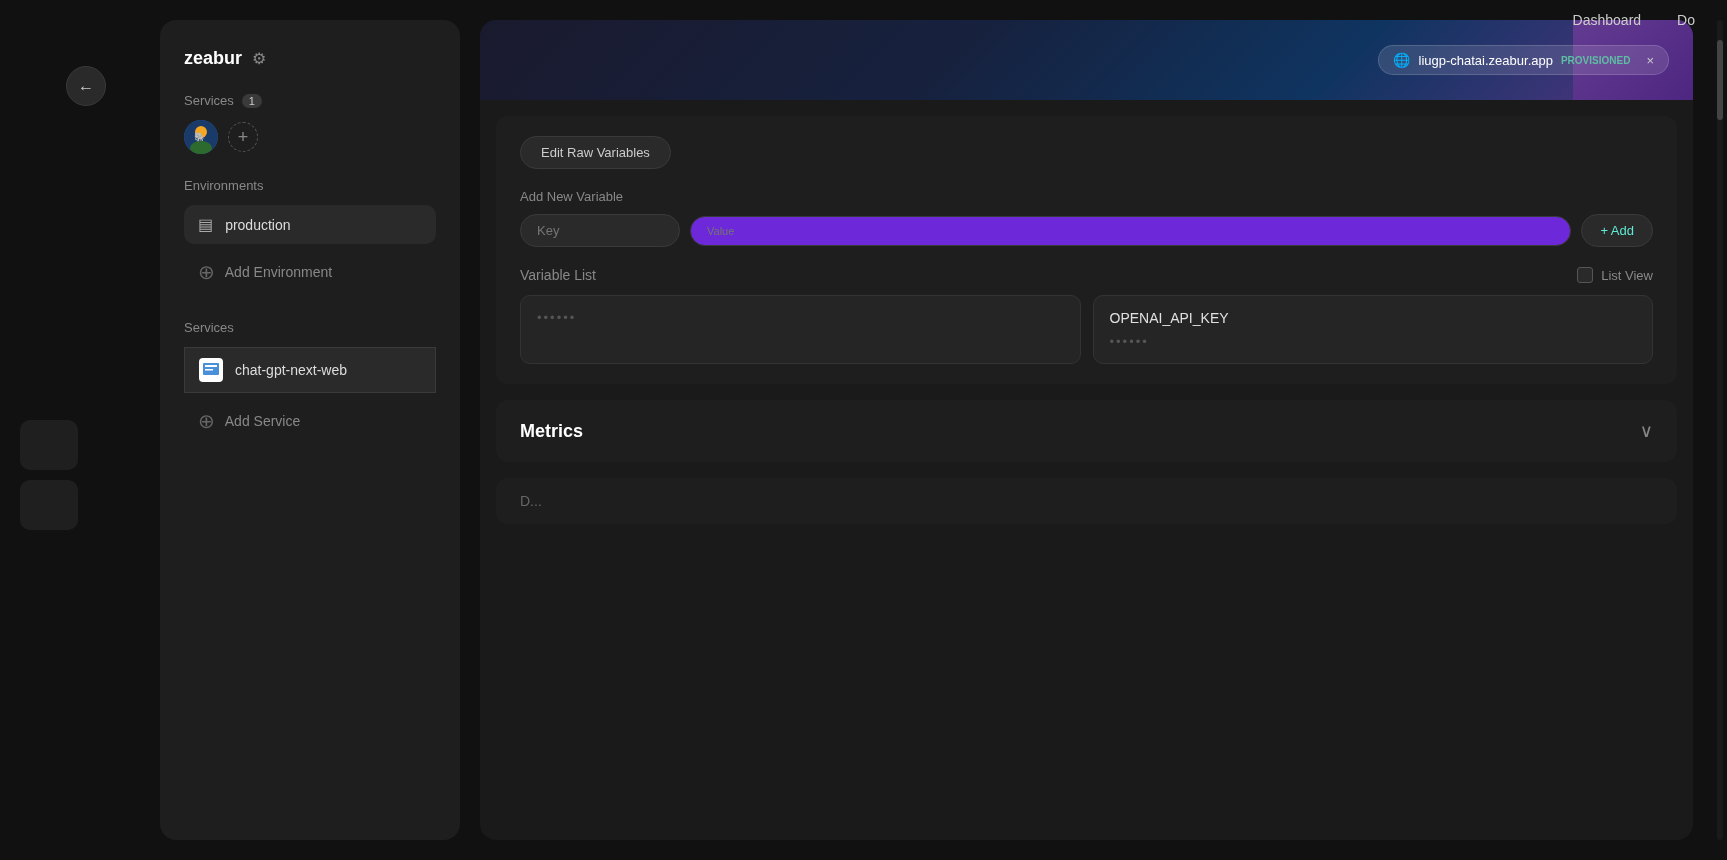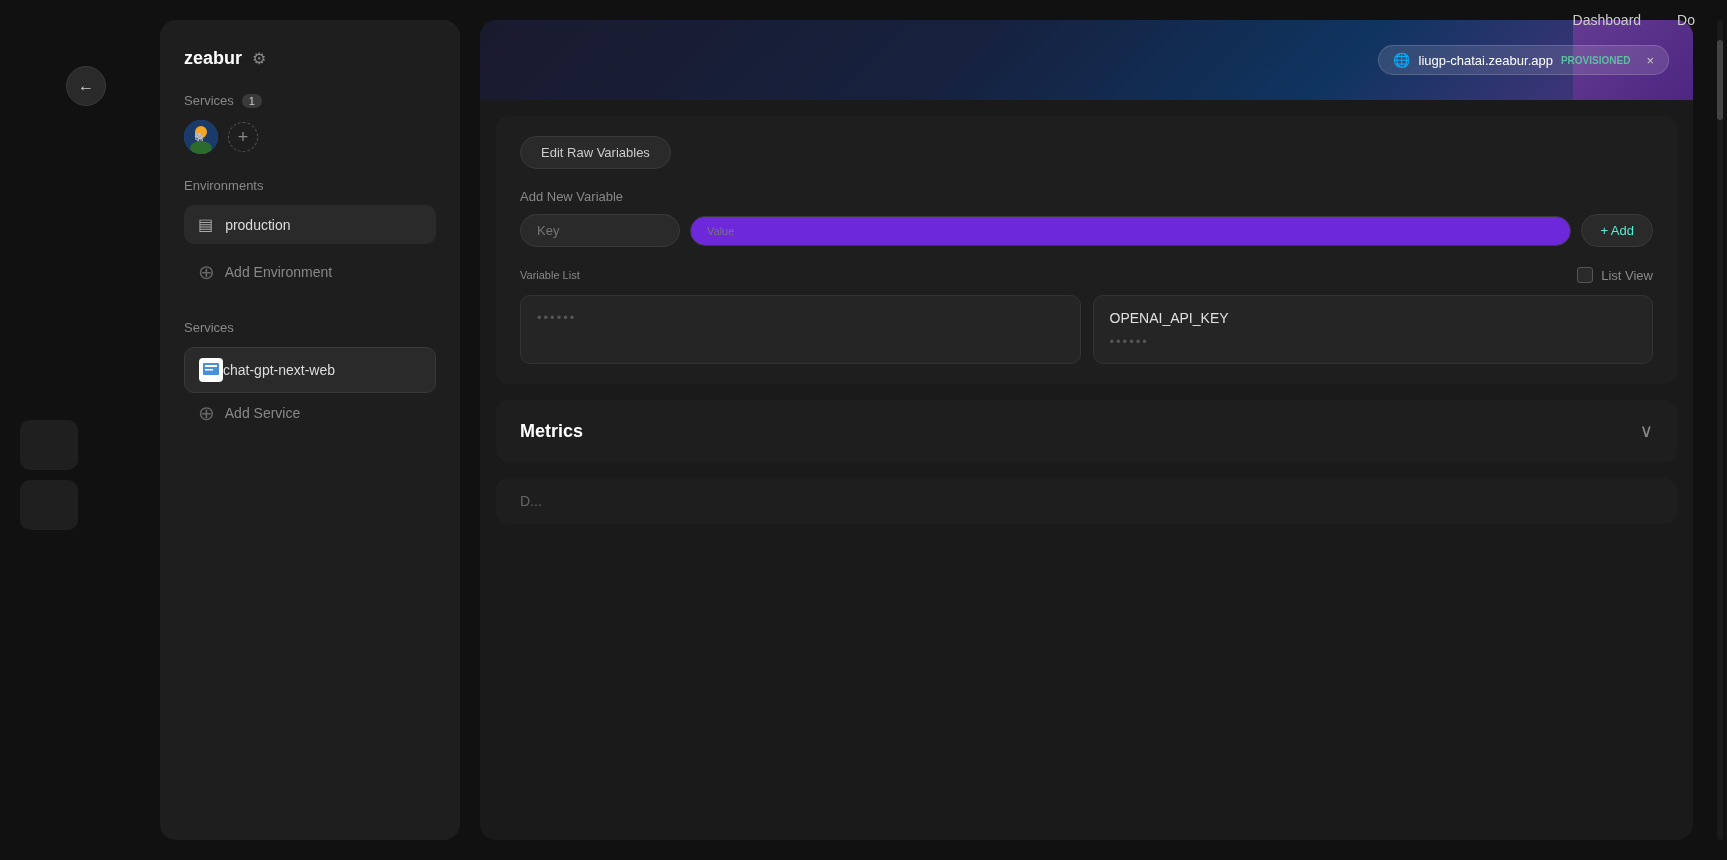--- a/index.html
+++ b/index.html
@@ -190,25 +190,26 @@
     }
     .add-env-btn .circle-plus {
       font-size: 20px;
       color: #666;
     }
 
     .services-section {}
     .service-item {
       display: flex;
       align-items: center;
-      gap: 0;
+      gap: 12px;
       padding: 10px 14px;
-      border-radius: 10px;
-      background: #2a2a2a;
-      cursor: pointer;
+      border-radius: 0;
+      background: #2a2a2a;
+      cursor: pointer;
+      margin-bottom: 8px;
       border: 1px solid #3a3a3a;
     }
     .service-icon {
       width: 24px;
       height: 24px;
       background: #fff;
       border-radius: 4px;
       display: flex;
       align-items: center;
       justify-content: center;
@@ -381,21 +382,21 @@
       white-space: nowrap;
     }
 
     .variable-list-header {
       display: flex;
       align-items: center;
       justify-content: space-between;
       margin-bottom: 12px;
     }
     .variable-list-label {
-      font-size: 11px;
+      font-size: 14px;
       color: #888;
     }
     .list-view-toggle {
       display: flex;
       align-items: center;
       gap: 8px;
       font-size: 13px;
       color: #888;
       cursor: pointer;
     }

